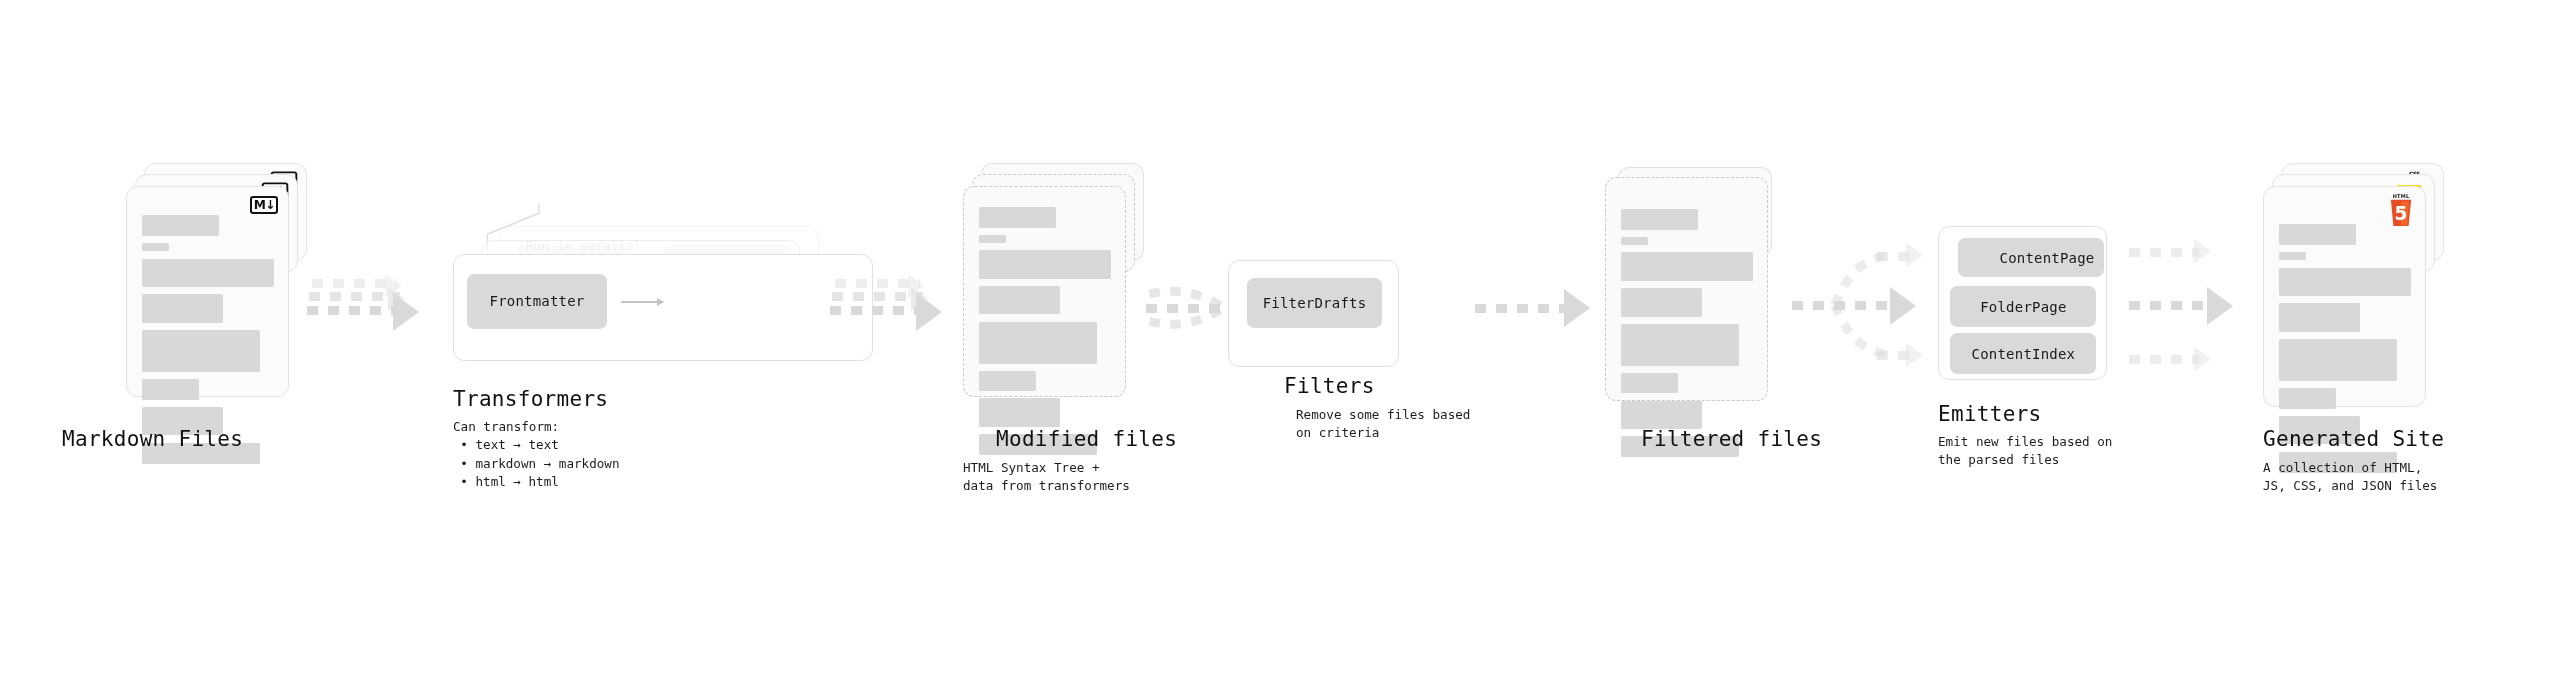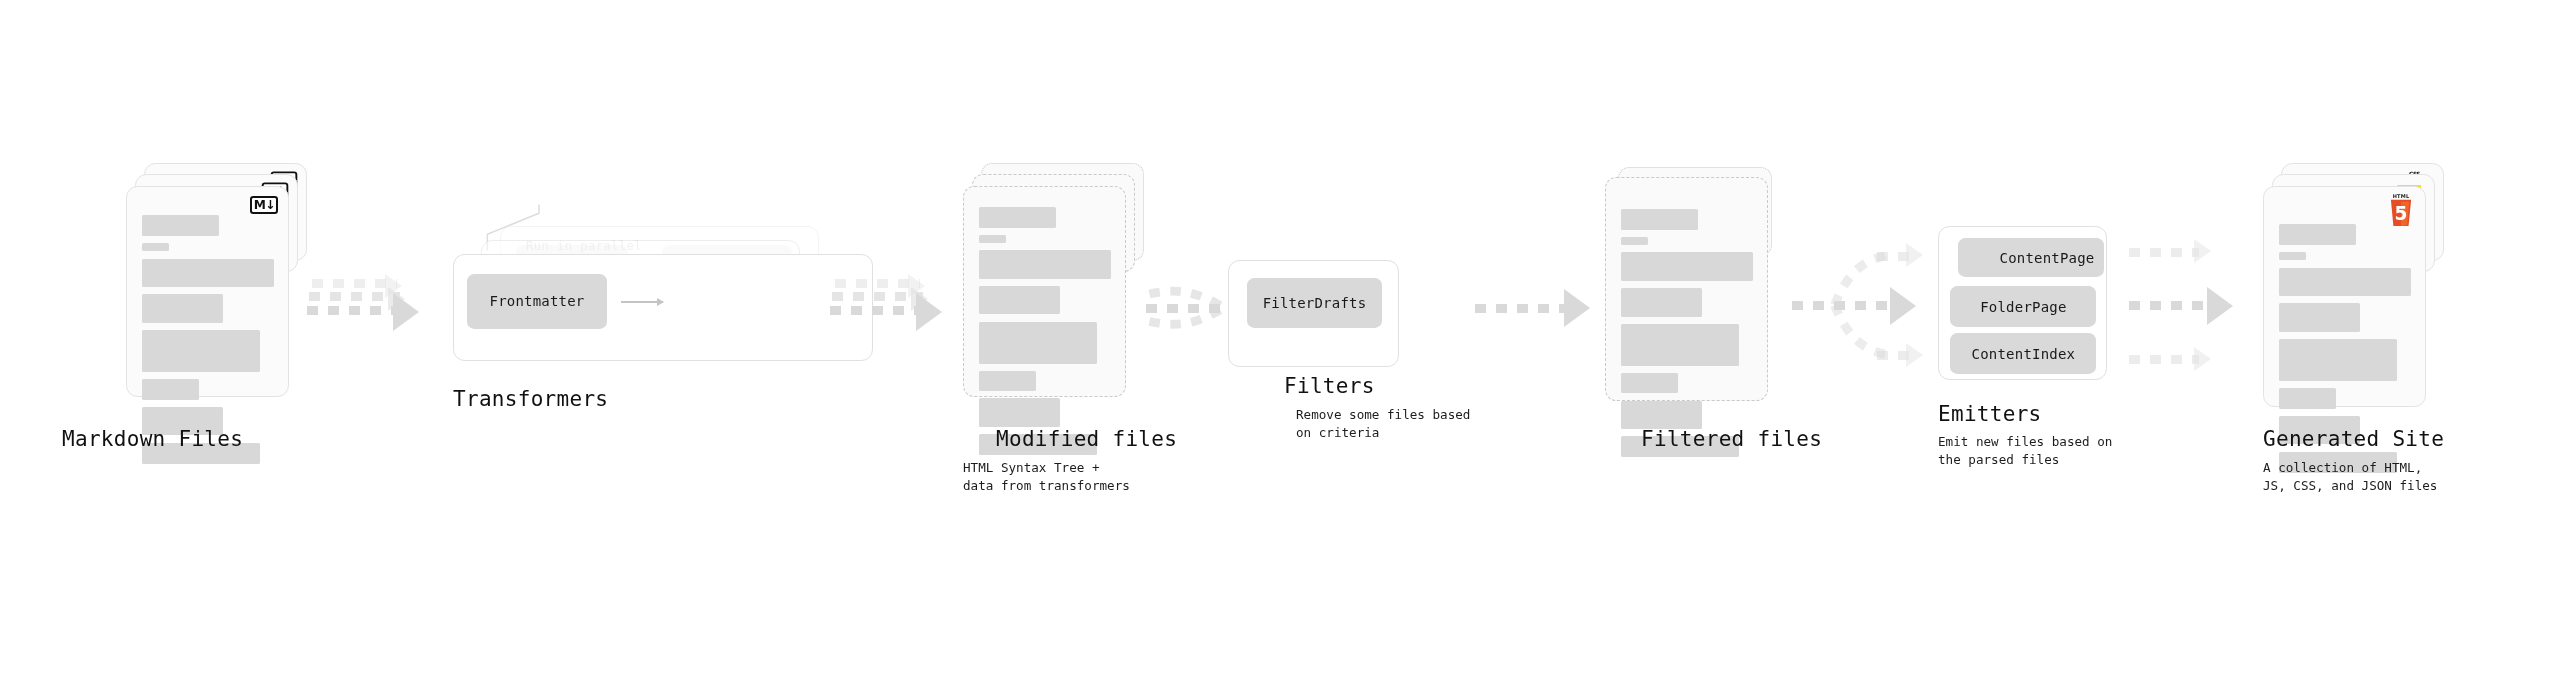--- a/index.html
+++ b/index.html
@@ -175,20 +175,26 @@
       <div class="pill" style="left:14.6px;top:18px;width:112px;height:55px;opacity:.65;"></div>
       <div class="pill" style="left:161px;top:18px;width:130px;height:55px;opacity:.65;"></div>
       <div class="tiny-arrow" style="left:134px;top:44px;width:21px;opacity:.8;"></div>
     </div>
     <div class="group" style="left:453px;top:254px;width:420px;height:107px;">
       <div class="pill" style="left:13px;top:18.7px;width:140px;height:55px;">Frontmatter</div>
       <div class="tiny-arrow" style="left:167px;top:46px;width:42px;"></div>
     </div>
   </div>
   <div class="title" style="left:453px;top:387px;">Transformers</div>
+  <div class="blist" style="left:453px;top:418px;">
+    <div>Can transform:</div>
+    <div style="padding-left:7.3px;">• text → text</div>
+    <div style="padding-left:7.3px;">• markdown → markdown</div>
+    <div style="padding-left:7.3px;">• html → html</div>
+  </div>
 
   <div class="conn" style="left:830px;top:268px;width:146px;height:70px;">
     <div class="dash" style="left:4.9px;top:11.4px;width:85px;opacity:.45;"></div>
     <div class="head sm" style="left:78px;top:5.7px;opacity:.45;"></div>
     <div class="dash" style="left:1.6px;top:24.4px;width:91px;opacity:.7;"></div>
     <div class="head sm" style="left:81px;top:18.7px;opacity:.7;"></div>
     <div class="dash" style="left:0px;top:38px;width:96px;"></div>
     <div class="head" style="left:86px;top:25px;"></div>
   </div>
 

